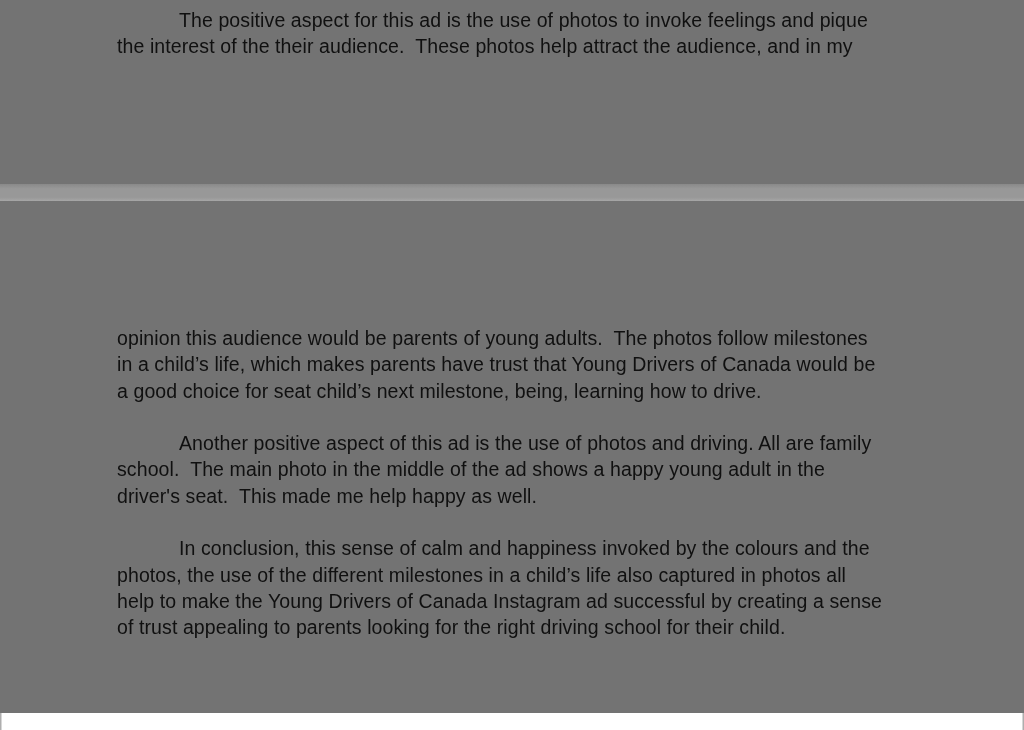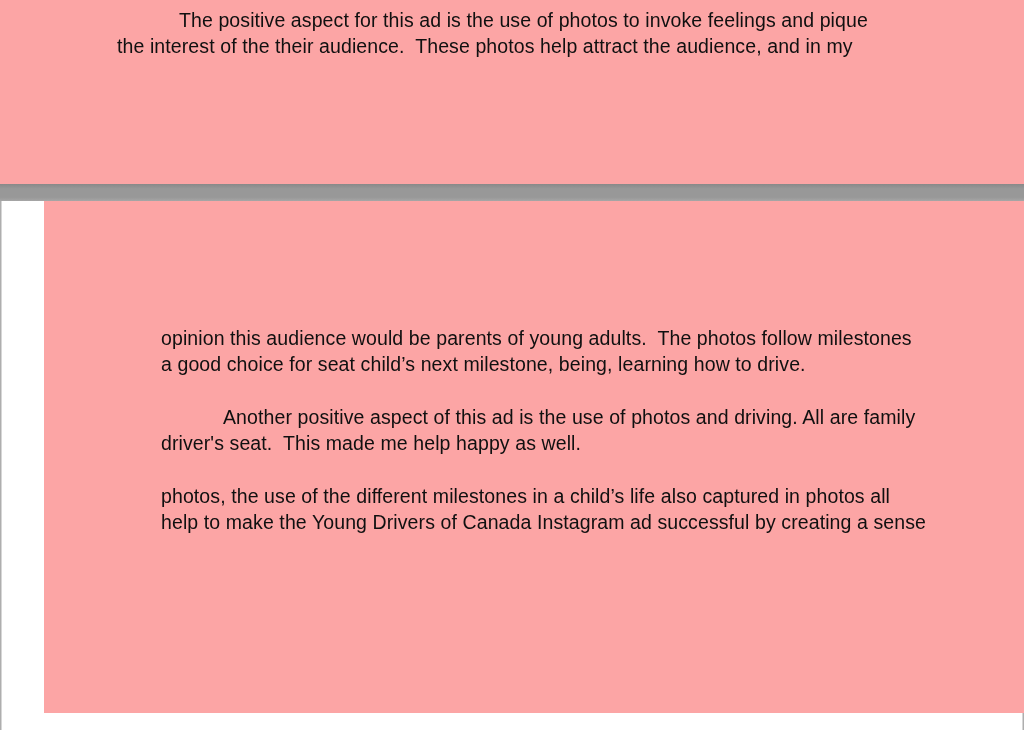--- a/index.html
+++ b/index.html
@@ -11,24 +11,24 @@
   }
   .viewer {
     position: relative;
     width: 1024px; height: 730px;
     background: #ffffff;
     box-shadow: inset 1.5px 0 0 #aeaeae, inset -1.5px 0 0 #aeaeae;
     overflow: hidden;
   }
   .page {
     position: absolute; left: 0; right: 0;
-    background: #fca5a5;
+    background: #737373;
   }
   .page1 { top: 0; height: 184px; }
-  .page2 { top: 201px; bottom: 17px; margin-left: 44px; }
+  .page2 { top: 201px; bottom: 17px; }
   .separator {
     position: absolute; left: 0; right: 0;
     top: 184px; height: 17px;
     background: linear-gradient(to bottom, #898989, #989898 28%, #989898 78%, #a6a6a6);
   }
   .textblock { position: absolute; left: 117px; right: 18px; }
   .tb1 { top: 7px; }
   .tb2 { top: 124px; }
   .para { margin: 0 0 26.3px 0; }
   .para:last-child { margin-bottom: 0; }
@@ -55,29 +55,33 @@
     </div>
   </div>
 
   <div class="separator"></div>
 
   <div class="page page2">
     <div class="textblock tb2">
 
       <div class="para">
         <div class="line">opinion this audience would be parents of young adults.  The photos follow milestones</div>
+        <div class="line">in a child’s life, which makes parents have trust that Young Drivers of Canada would be</div>
         <div class="line">a good choice for seat child’s next milestone, being, learning how to drive.</div>
       </div>
 
       <div class="para">
         <div class="line indent">Another positive aspect of this ad is the use of photos and driving. All are family</div>
+        <div class="line">school.  The main photo in the middle of the ad shows a happy young adult in the</div>
         <div class="line">driver's seat.  This made me help happy as well.</div>
       </div>
 
       <div class="para">
+        <div class="line indent">In conclusion, this sense of calm and happiness invoked by the colours and the</div>
         <div class="line">photos, the use of the different milestones in a child’s life also captured in photos all</div>
         <div class="line">help to make the Young Drivers of Canada Instagram ad successful by creating a sense</div>
+        <div class="line">of trust appealing to parents looking for the right driving school for their child.</div>
       </div>
 
     </div>
   </div>
 
 </div>
 
 </body></html>

